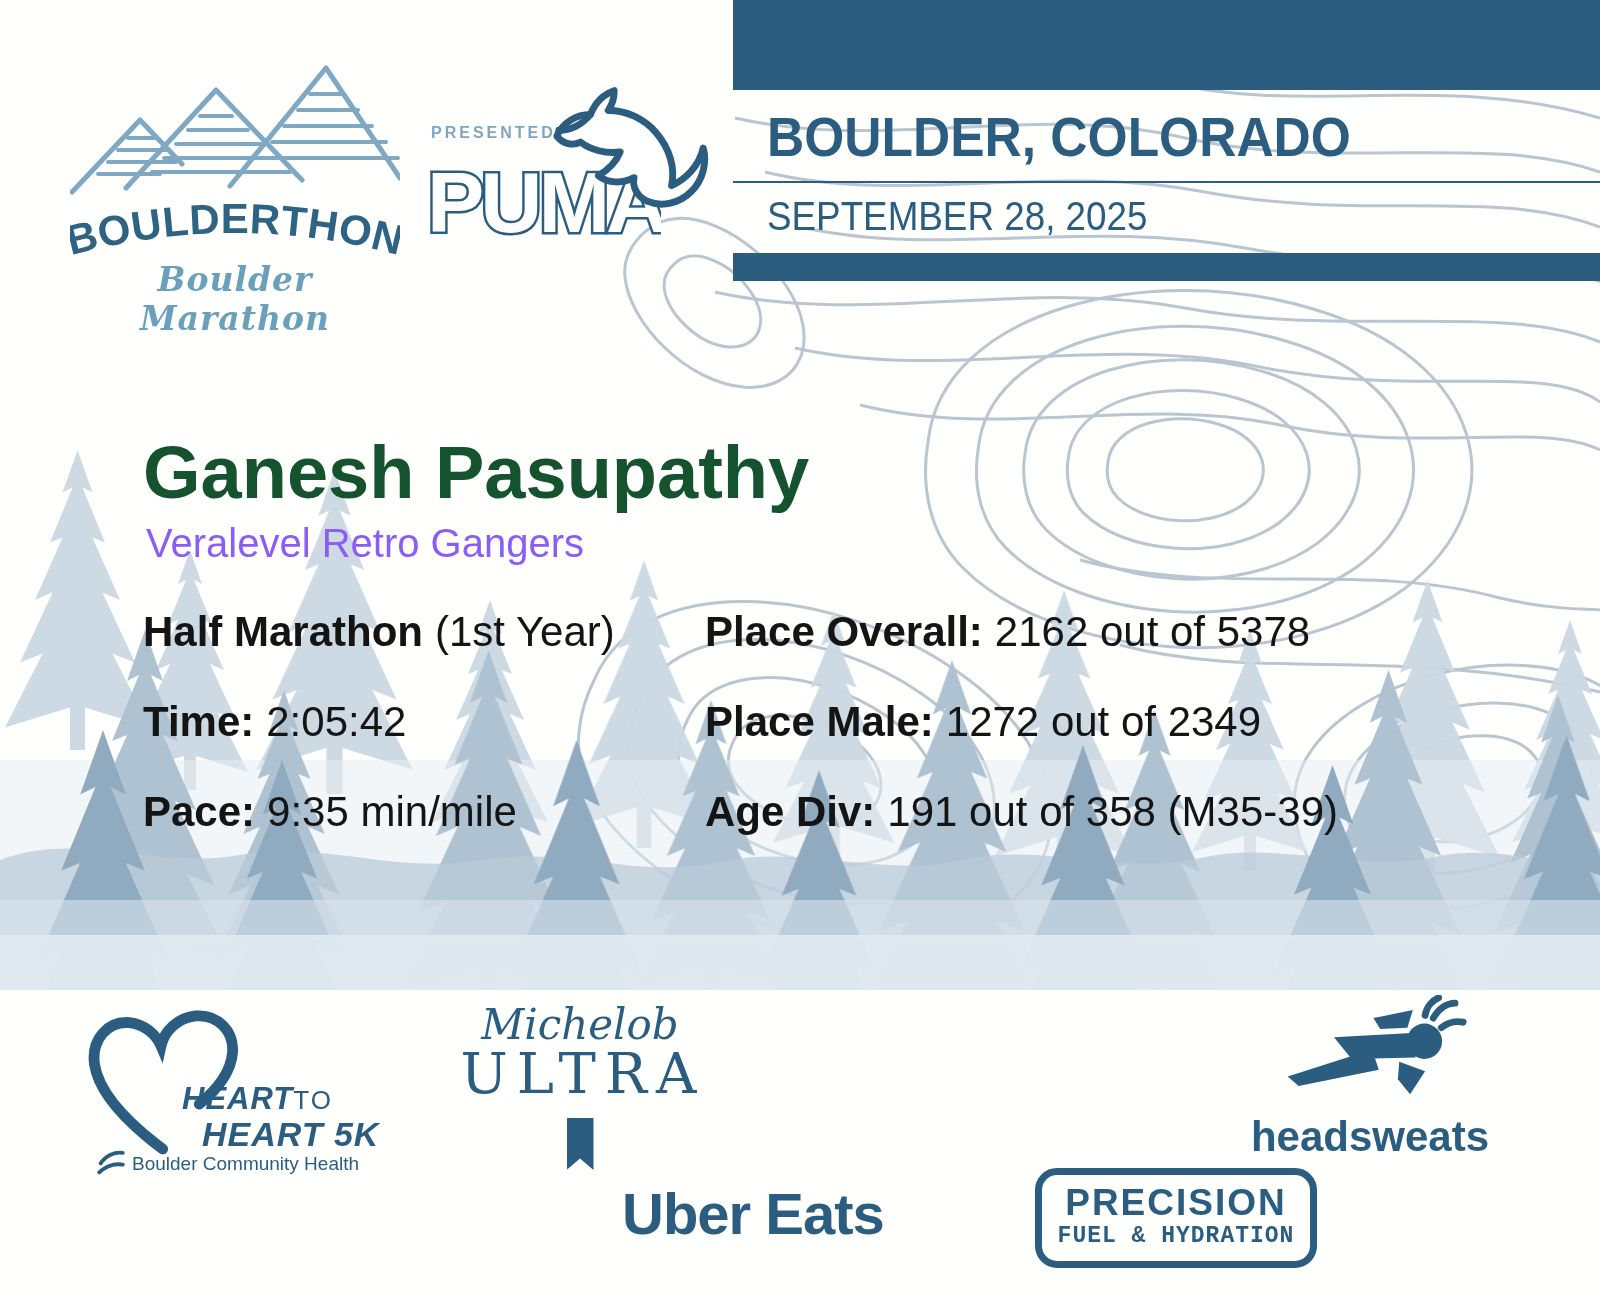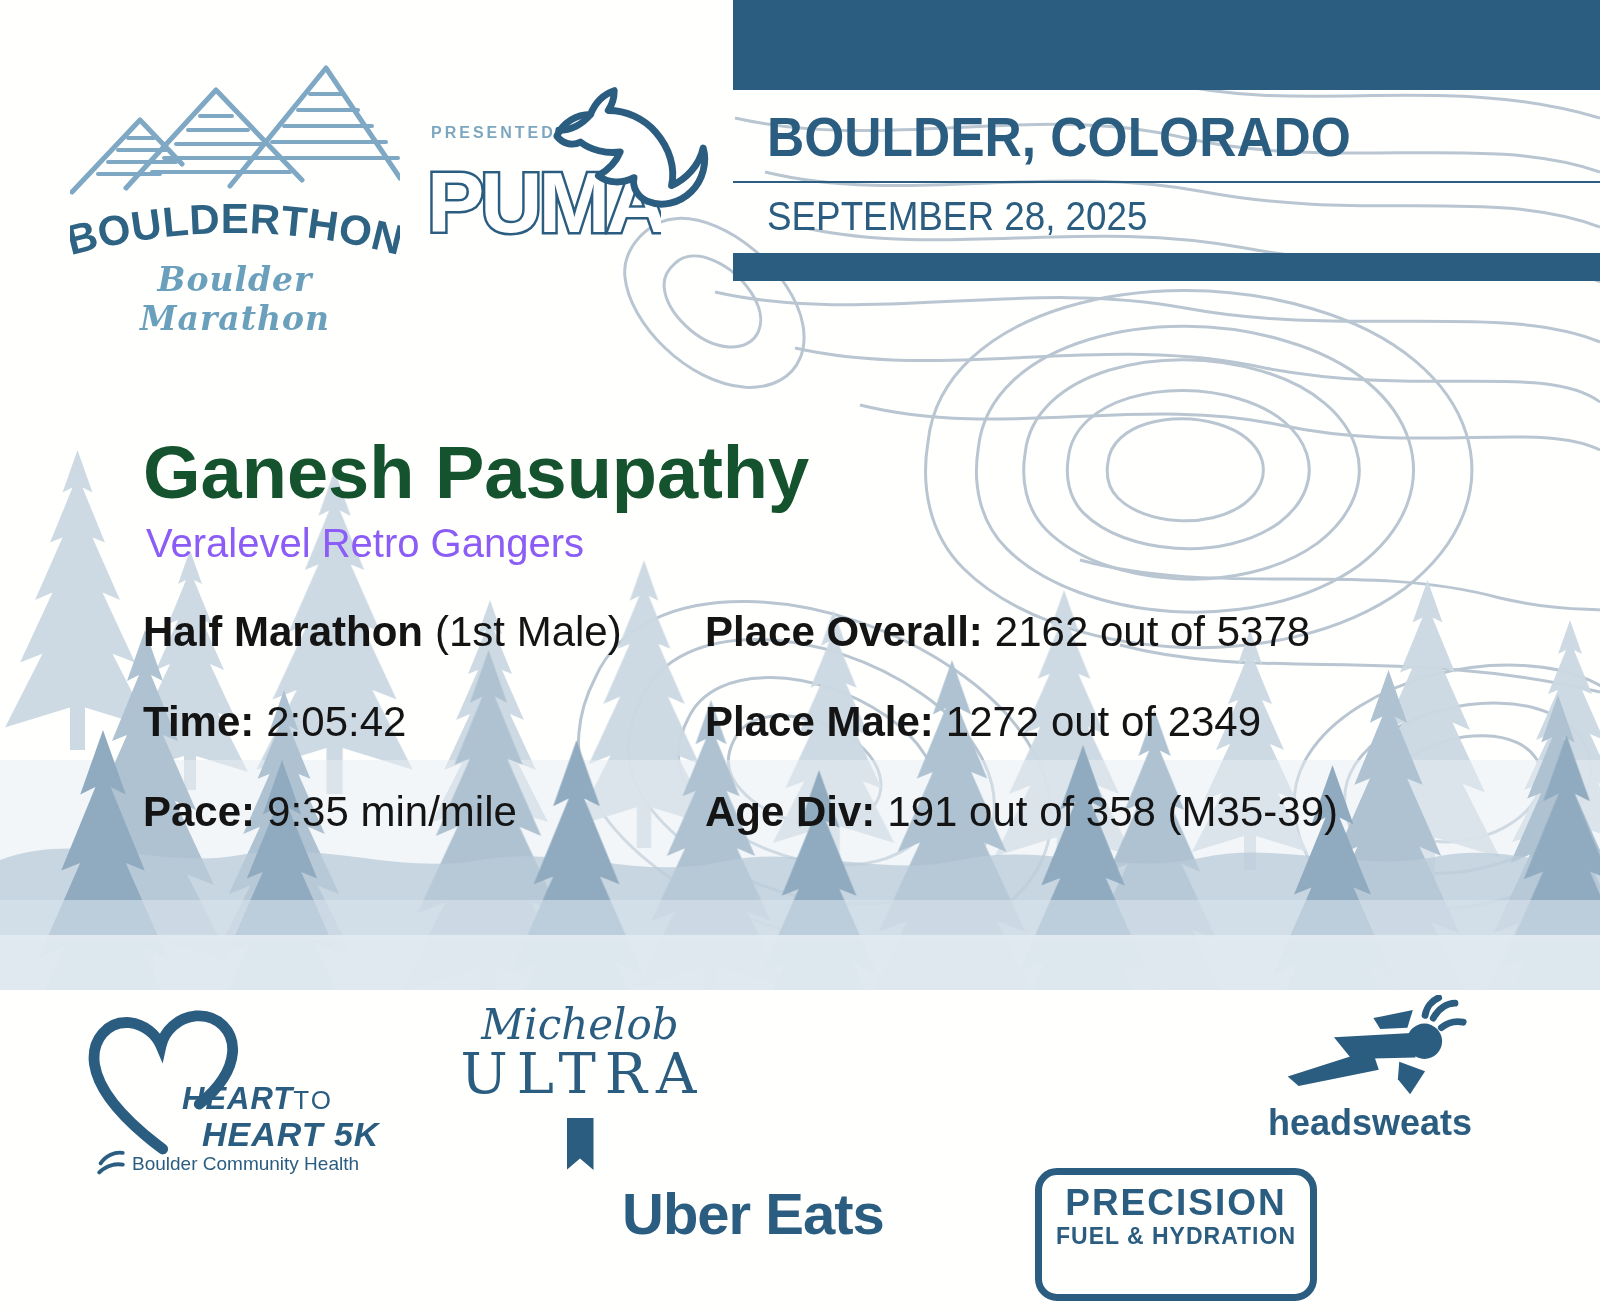--- a/index.html
+++ b/index.html
@@ -62,36 +62,36 @@
   .m-ribbon{margin:12px auto 0;width:27px;height:52px;background:#2b5d80;
             clip-path:polygon(0 0,100% 0,100% 100%,50% 78%,0 100%);}
 
   .s-fleet{position:absolute;left:845px;top:1012px;width:310px;height:135px;}
   .f-text{position:absolute;left:0;top:4px;font-size:56px;font-weight:bold;font-style:italic;
           line-height:.94;letter-spacing:2px;}
   .f-wing{position:absolute;left:202px;top:-10px;width:100px;height:142px;}
 
   .s-heads{position:absolute;left:1225px;top:995px;width:290px;text-align:center;}
   .hs-icon{margin:0 auto;width:216px;height:102px;}
-  .hs-name{font-size:36px;font-weight:bold;letter-spacing:0;margin-top:5px;}
+  .hs-name{font-size:42px;font-weight:bold;letter-spacing:0;margin-top:16px;}
 
   .s-inno{position:absolute;left:248px;top:1178px;width:284px;text-align:center;}
   .i-name{font-size:47px;letter-spacing:3px;white-space:nowrap;}
   .i-name svg{display:inline-block;vertical-align:-5px;}
   .i-rule{height:3px;background:#2b5d80;margin:3px 4px 7px;}
   .i-tag{font-size:16px;font-weight:bold;letter-spacing:5.5px;white-space:nowrap;}
 
   .s-uber{position:absolute;left:622px;top:1180px;width:330px;}
   .u-name{font-size:58px;font-weight:bold;letter-spacing:-1px;white-space:nowrap;}
 
-  .s-prec{position:absolute;left:1035px;top:1168px;width:282px;height:133px;
+  .s-prec{position:absolute;left:1035px;top:1168px;width:282px;height:100px;
           border:7px solid #2b5d80;border-radius:22px;box-sizing:border-box;
           text-align:center;padding-top:8px;background:#fffffe;}
   .p-l1{font-size:37px;font-weight:bold;letter-spacing:2px;line-height:1.1;}
-  .p-l2{font-size:23px;font-weight:bold;letter-spacing:1px;line-height:1.05;}
+  .p-l2{font-size:23px;font-weight:bold;letter-spacing:1px;line-height:1.05;font-family:Liberation Mono, monospace;}
 </style>
 </head>
 <body>
 
 <div class="card">
 
   <svg class="contours" viewBox="0 0 1040 990" preserveAspectRatio="none">
     <defs>
       <path id="blob1" vector-effect="non-scaling-stroke" d="M-72 -8 C -68 -46 -8 -60 38 -46 C 86 -32 98 8 64 34 C 28 60 -36 54 -62 28 C -72 18 -74 4 -72 -8 Z"></path>
     </defs>
@@ -236,21 +236,21 @@
       <div class="b-date">SEPTEMBER 28, 2025</div>
     </div>
     <div class="b-bar-bottom"></div>
   </div>
 
   <div class="runner-name">Ganesh Pasupathy</div>
   <div class="runner-team">Veralevel Retro Gangers</div>
 
   <div class="stats">
     <div class="stat">
-      <b>Half Marathon</b><span>(1st Male)</span>
+      <b>Half Marathon</b><span>(1st Year)</span>
     </div>
     <div class="stat">
       <b>Place Overall:</b><span>2162 out of 5378</span>
     </div>
     <div class="stat">
       <b>Time:</b><span>2:05:42</span>
     </div>
     <div class="stat">
       <b>Place Male:</b><span>1272 out of 2349</span>
     </div>

